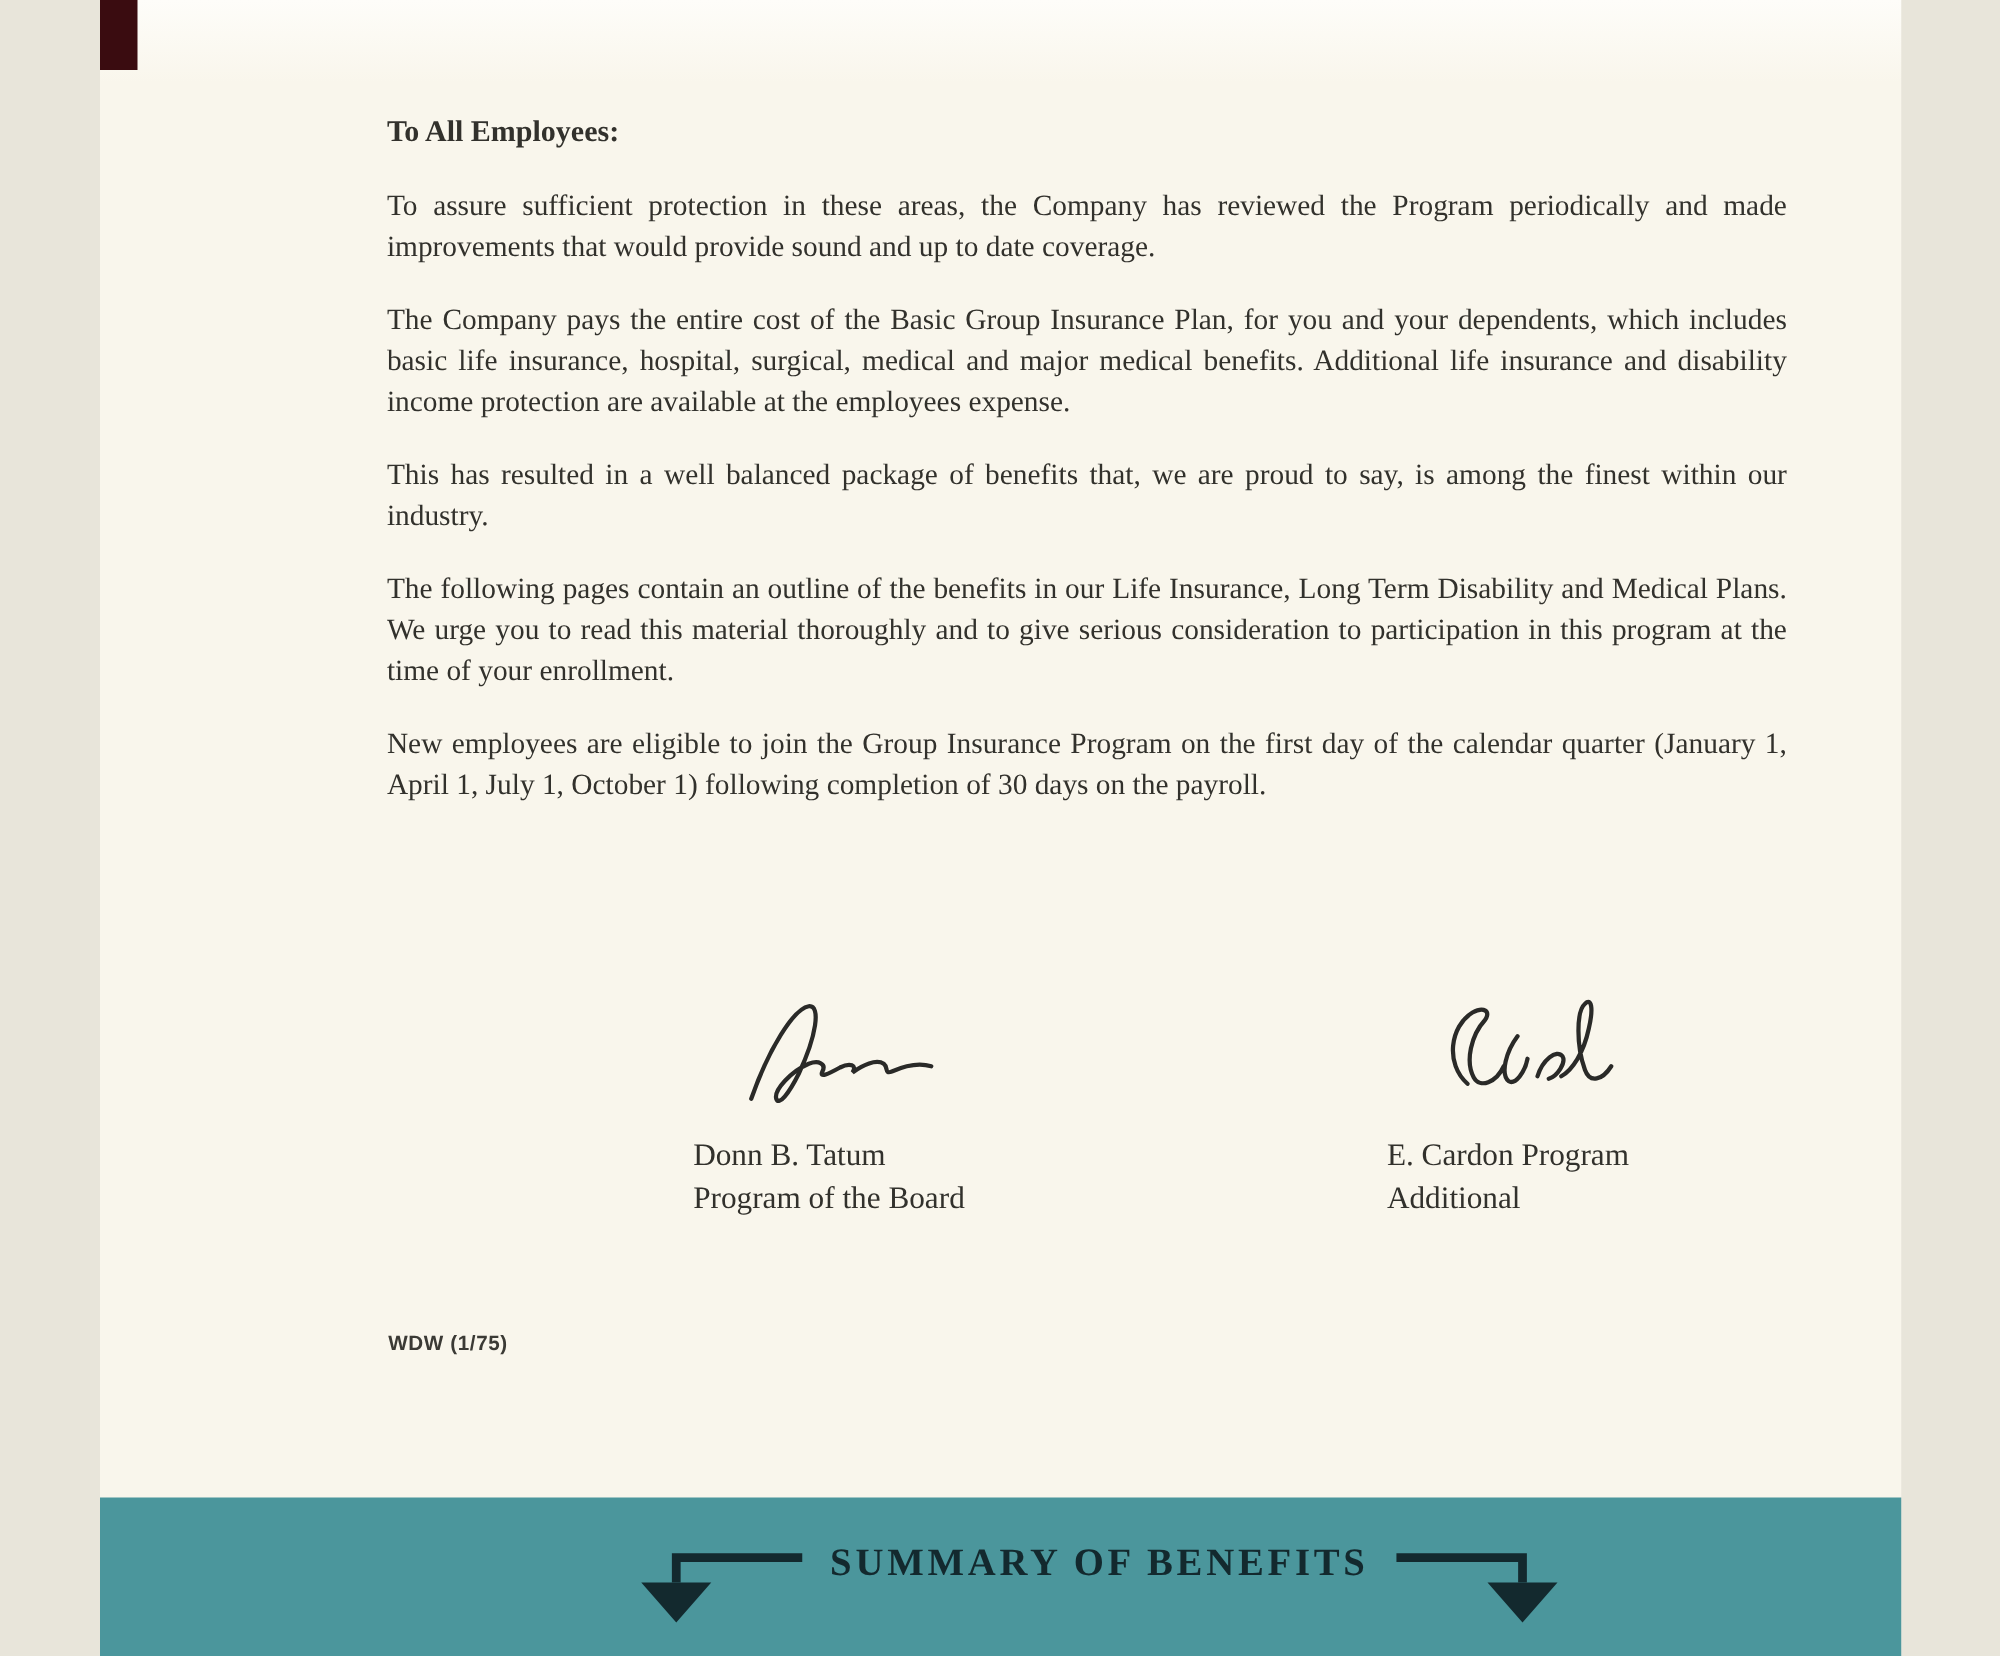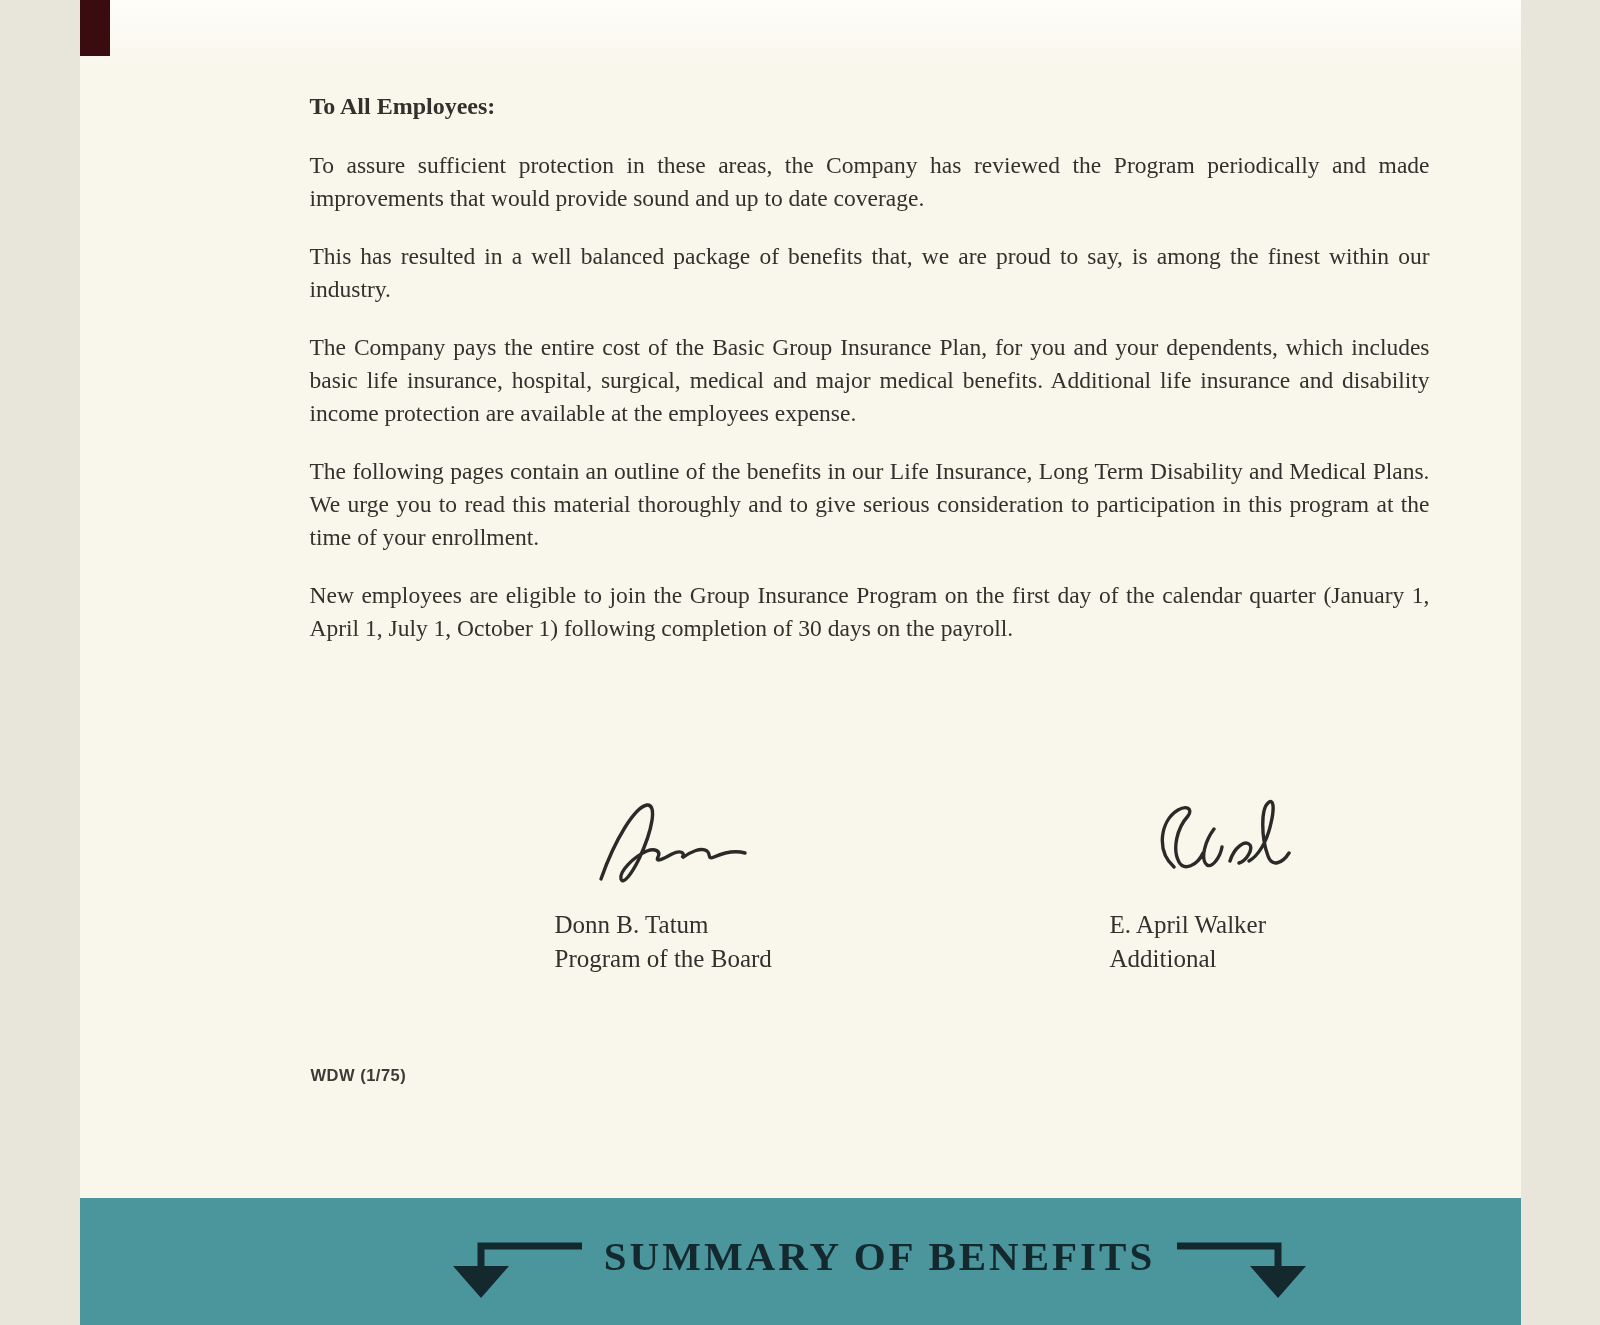--- a/index.html
+++ b/index.html
@@ -70,59 +70,59 @@
     position: absolute;
     left: 0; top: 30px;
     width: 100%;
     display: flex;
     align-items: flex-start;
     justify-content: center;
   }
   .banner-title {
     font-family: "Liberation Serif", "DejaVu Serif", serif;
     font-weight: bold;
-    font-size: 41px;
+    font-size: 31px;
     letter-spacing: 3px;
     color: #13292e;
     margin: 4px 22px 0 22px;
     white-space: nowrap;
   }
   .deco { display: block; }
 </style>
 </head>
 <body>
 
 <div class="page">
 
   <div class="corner-mark"></div>
 
   <div class="letter">
     <div class="salutation">To All Employees:</div>
     <p>To assure sufficient protection in these areas, the Company has reviewed the Program periodically and made improvements that would provide sound and up to date coverage.</p>
+    <p>The Company pays the entire cost of the Basic Group Insurance Plan, for you and your dependents, which includes basic life insurance, hospital, surgical, medical and major medical benefits. Additional life insurance and disability income protection are available at the employees expense.</p>
     <p>This has resulted in a well balanced package of benefits that, we are proud to say, is among the finest within our industry.</p>
-    <p>The Company pays the entire cost of the Basic Group Insurance Plan, for you and your dependents, which includes basic life insurance, hospital, surgical, medical and major medical benefits. Additional life insurance and disability income protection are available at the employees expense.</p>
     <p>The following pages contain an outline of the benefits in our Life Insurance, Long Term Disability and Medical Plans. We urge you to read this material thoroughly and to give serious consideration to participation in this program at the time of your enrollment.</p>
     <p>New employees are eligible to join the Group Insurance Program on the first day of the calendar quarter (January 1, April 1, July 1, October 1) following completion of 30 days on the payroll.</p>
   </div>
 
   <div class="sig-area">
 
     <div class="sig-block left">
       <svg class="sig-script" width="210" height="105" viewBox="0 0 210 105" fill="none">
         <path d="M26 84 C40 44 60 12 72 10 C82 9 78 34 64 64 C56 80 48 90 46 84 C44 77 58 62 72 56 C80 53 86 56 83 62 C80 68 88 64 97 59 C105 55 111 57 107 63 C115 57 126 52 132 56 C136 59 132 65 139 62 C148 58 160 55 170 58" stroke="#2a2a28" stroke-width="3.4" stroke-linecap="round"></path>
       </svg>
       <div class="sig-name">Donn B. Tatum</div>
       <div class="sig-title">Program of the Board</div>
     </div>
 
     <div class="sig-block right">
       <svg class="sig-script" width="190" height="105" viewBox="0 0 190 105" fill="none">
         <path d="M44 72 C26 56 30 26 48 15 C57 10 63 14 58 21 C47 33 42 54 49 67 C54 76 67 71 73 58 M84 34 C75 46 70 64 77 70 C82 73 90 63 92 52 M100 66 C104 53 115 44 120 50 C123 55 116 66 109 68 M119 66 C128 61 137 47 141 28 C145 11 143 3 138 8 C131 14 131 42 138 61 C142 72 152 69 159 58" stroke="#2a2a28" stroke-width="3.4" stroke-linecap="round"></path>
       </svg>
-      <div class="sig-name">E. April Walker</div>
+      <div class="sig-name">E. Cardon Program</div>
       <div class="sig-title">Additional</div>
     </div>
 
   </div>
 
   <div class="footer-code">WDW (1/75)</div>
 
   <div class="banner">
     <div class="banner-inner">
 

